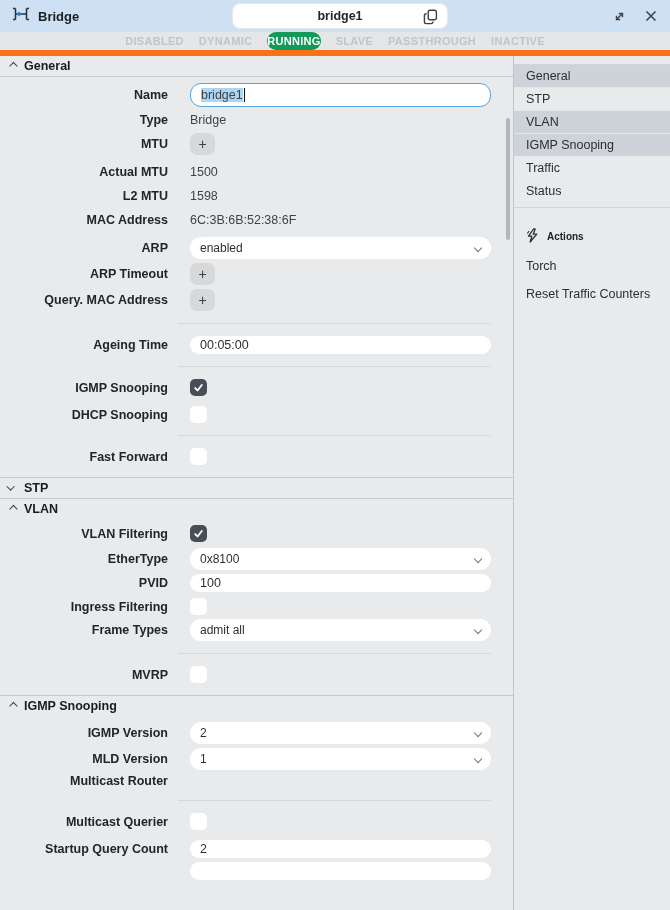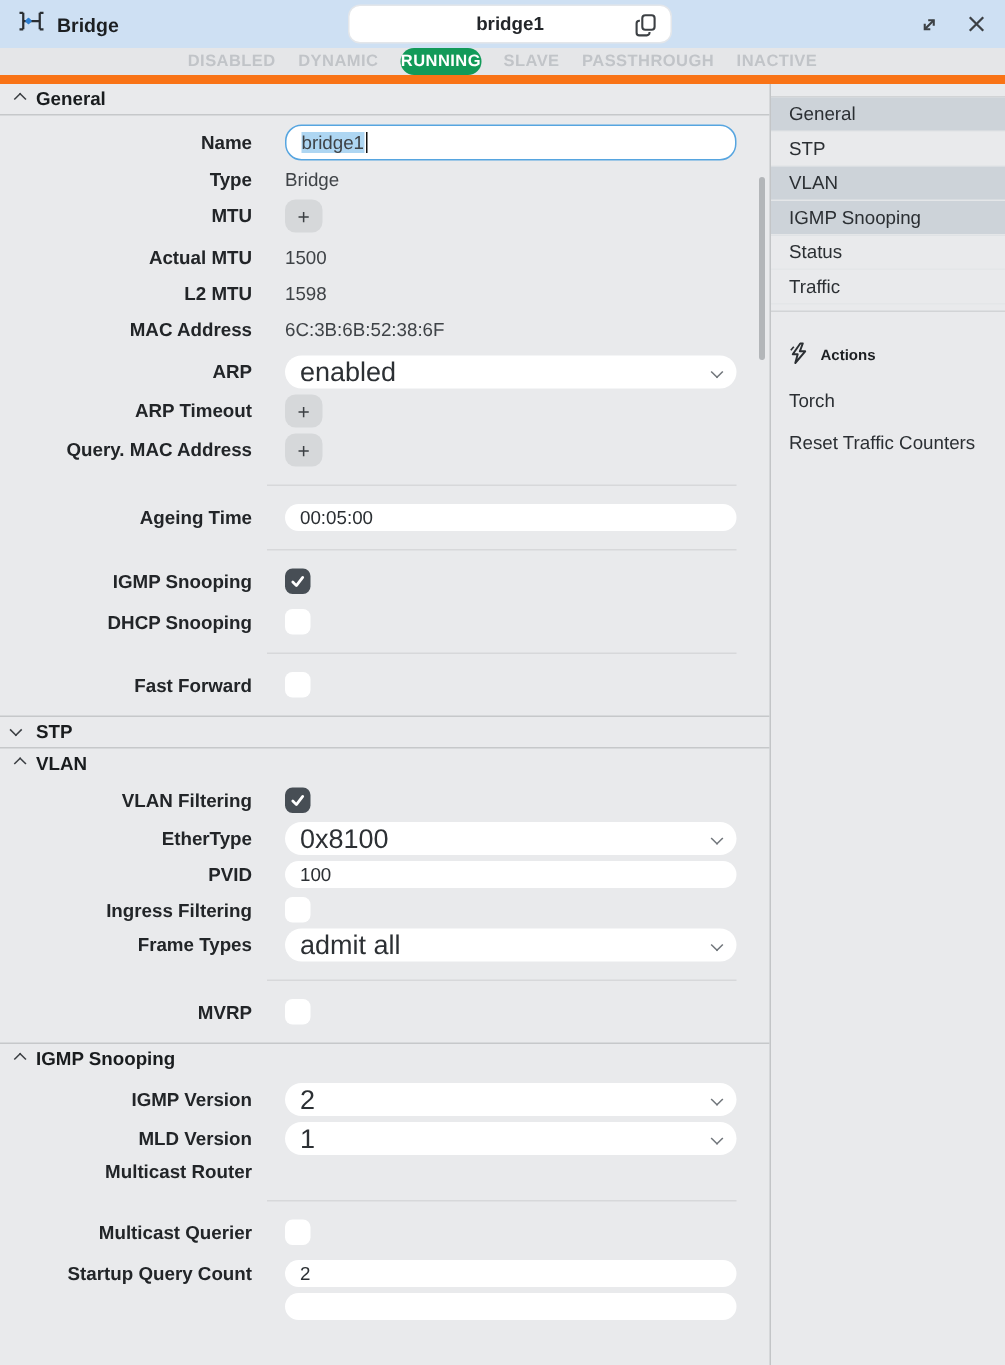--- a/index.html
+++ b/index.html
@@ -45,21 +45,21 @@
   .lbl { width:168px; flex:0 0 auto; text-align:right; margin-right:22px;
          font-size:12.5px; font-weight:bold; color:#222528; }
   .ctl { flex:1; display:flex; align-items:center; }
   .static { font-size:12.5px; color:#3f4347; }
   .tinput { width:100%; height:18px; background:#fff; border-radius:11px; display:flex; align-items:center;
             padding:0 10px; font-size:12.5px; color:#2c3034; cursor:text; }
   .tinput.focused { border:1.5px solid #56a5e0; height:24px; }
   .sel-text { background:#aed6f2; }
   .caret-bar { display:inline-block; width:1.2px; height:14px; background:#111; margin-left:1px; }
   .select { position:relative; width:100%; height:22px; background:#fff; border-radius:11px; display:flex;
-            align-items:center; padding:0 24px 0 10px; font-size:18px; color:#2c3034; cursor:pointer; }
+            align-items:center; padding:0 24px 0 10px; font-size:12px; color:#2c3034; cursor:pointer; }
   .sel-chev { position:absolute; right:10px; top:8px; width:6px; height:6px;
               border-left:1.4px solid #70757a; border-bottom:1.4px solid #70757a; transform:rotate(-45deg); }
   .plusbtn { width:25px; height:22px; background:#d6d8da; border-radius:7px; display:flex; align-items:center;
              justify-content:center; font-size:14px; color:#3c4044; cursor:pointer; }
   .cb { width:17px; height:17px; border-radius:5px; background:#fff; display:flex; align-items:center;
         justify-content:center; cursor:pointer; }
   .cb svg { display:none; }
   .cb.checked { background:#474e55; }
   .cb.checked svg { display:block; }
 
@@ -396,24 +396,24 @@
         <div class="nav-item">
             <span>STP</span>
           </div>
         <div class="nav-item hl">
             <span>VLAN</span>
           </div>
         <div class="nav-item hl">
             <span>IGMP Snooping</span>
           </div>
         <div class="nav-item">
+            <span>Traffic</span>
+          </div>
+        <div class="nav-item">
             <span>Status</span>
-          </div>
-        <div class="nav-item">
-            <span>Traffic</span>
           </div>
       </div>
       <div class="actions-sep"></div>
       <div class="actions">
         <div class="actions-head">
           <span>
             <svg width="13" height="15" viewBox="0 0 13 15" fill="none" stroke="#2b2f33" stroke-width="1.3" stroke-linejoin="round">
               <path d="M7.5 1 L2.5 8.2 H5.8 L4.2 14 L10.8 6.2 H7.2 L9.2 1 Z"></path>
               <path d="M1.2 5.5 L3.2 3.2" stroke-width="1.1"></path>
             </svg>

